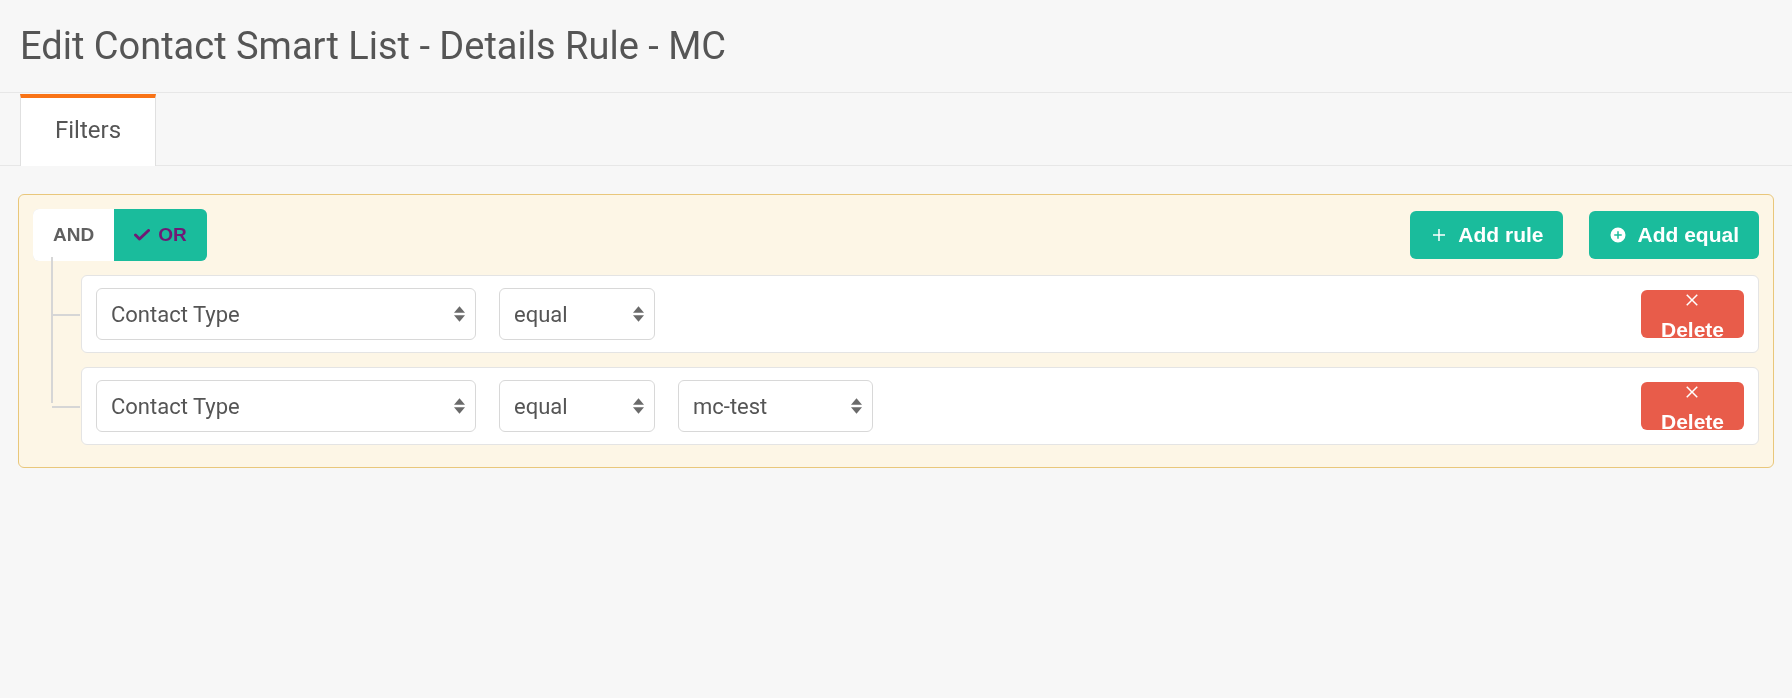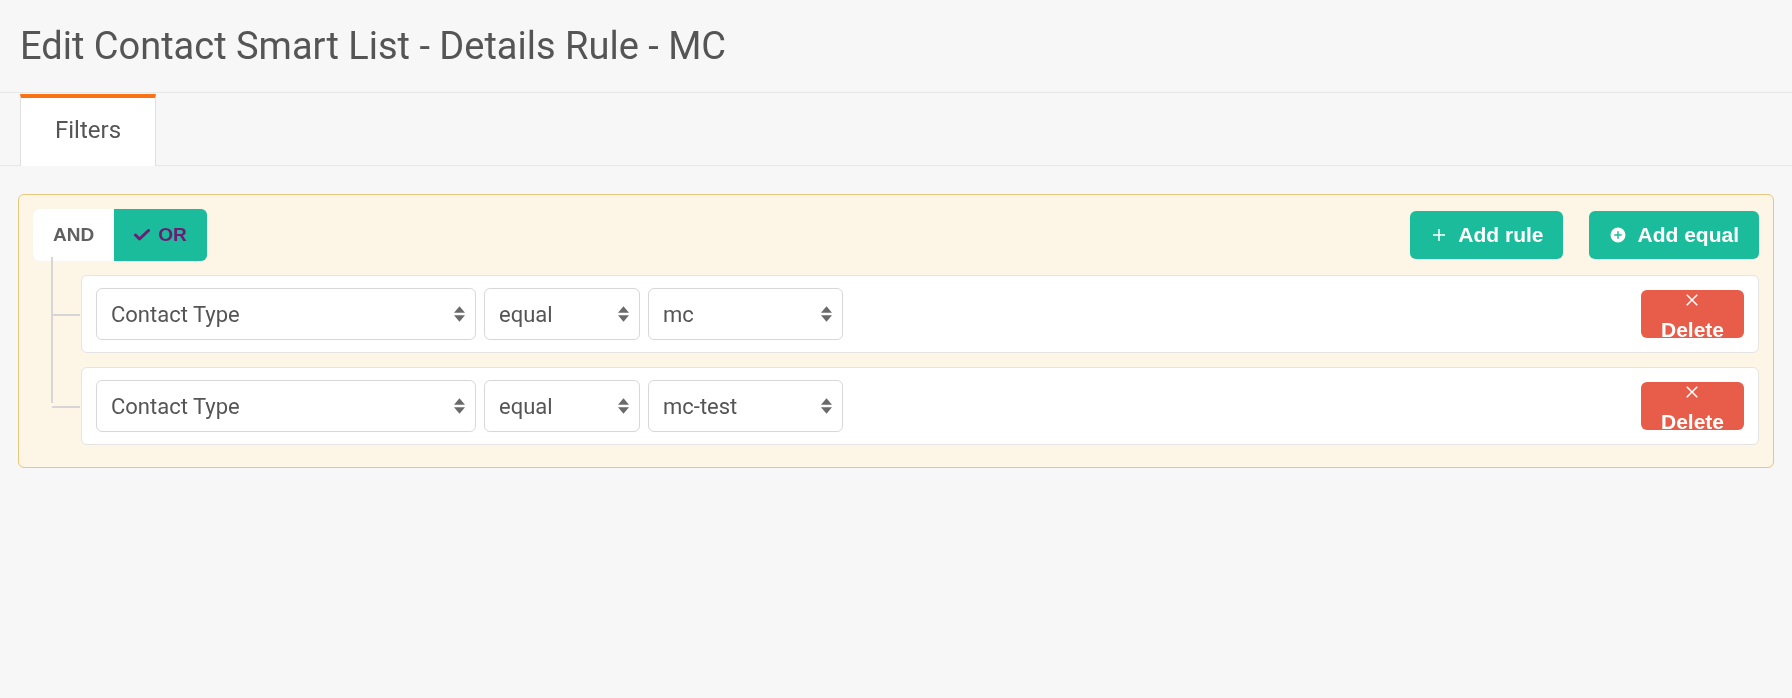--- a/index.html
+++ b/index.html
@@ -129,21 +129,21 @@
     top: -18px;
     bottom: 42px;
     width: 2px;
     background: #d6d6d6;
   }
 
   .rule {
     position: relative;
     display: flex;
     align-items: center;
-    gap: 8px;
+    gap: 23px;
     background: #fff;
     border: 1px solid #e4e4e4;
     border-radius: 6px;
     padding: 12px 14px;
     margin: 14px 0 14px 30px;
   }
   .rule::before {
     content: "";
     position: absolute;
     left: -30px;
@@ -243,31 +243,20 @@
           <span>equal</span>
           <span class="caret">
             <svg viewBox="0 0 10 6" fill="#6a6a6a">
                 <polygon points="5,0 10,6 0,6"></polygon>
               </svg>
             <svg viewBox="0 0 10 6" fill="#6a6a6a">
                 <polygon points="0,0 10,0 5,6"></polygon>
               </svg>
           </span>
         </div>
-        <div class="select w-val">
-          <span>mc</span>
-          <span class="caret">
-            <svg viewBox="0 0 10 6" fill="#6a6a6a">
-                <polygon points="5,0 10,6 0,6"></polygon>
-              </svg>
-            <svg viewBox="0 0 10 6" fill="#6a6a6a">
-                <polygon points="0,0 10,0 5,6"></polygon>
-              </svg>
-          </span>
-        </div>
         <div class="spacer"></div>
         <button class="btn btn-red">
           <svg class="icon" viewBox="0 0 24 24" fill="currentColor">
               <path d="M18.3 5.71 12 12.01l-6.3-6.3-1.41 1.41 6.3 6.3-6.3 6.3 1.41 1.41 6.3-6.3 6.3 6.3 1.41-1.41-6.3-6.3 6.3-6.3z"></path>
             </svg>
           <span>Delete</span>
         </button>
       </div>
 
       <div class="rule">

